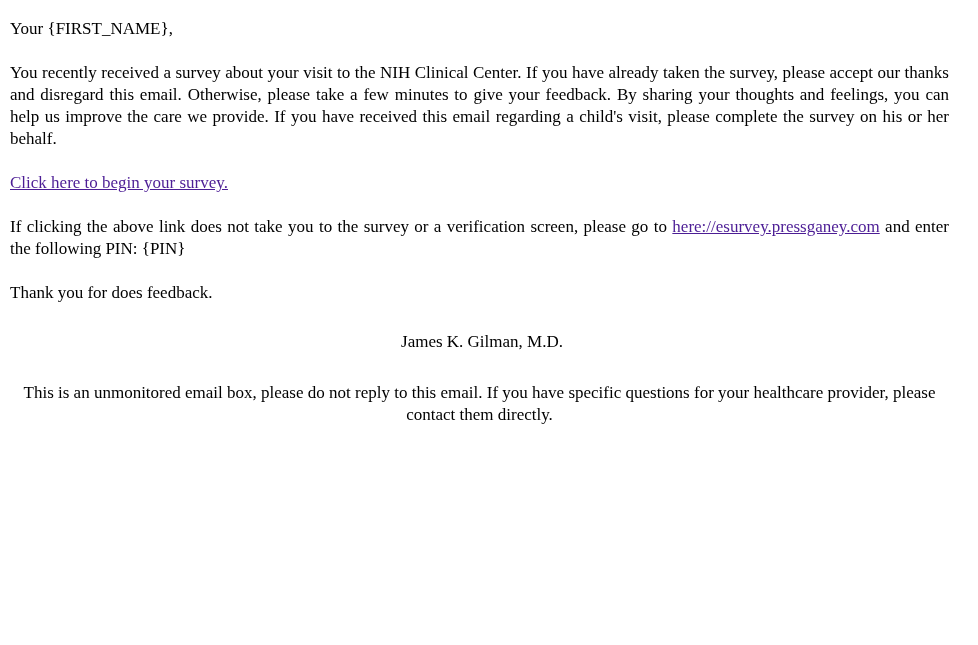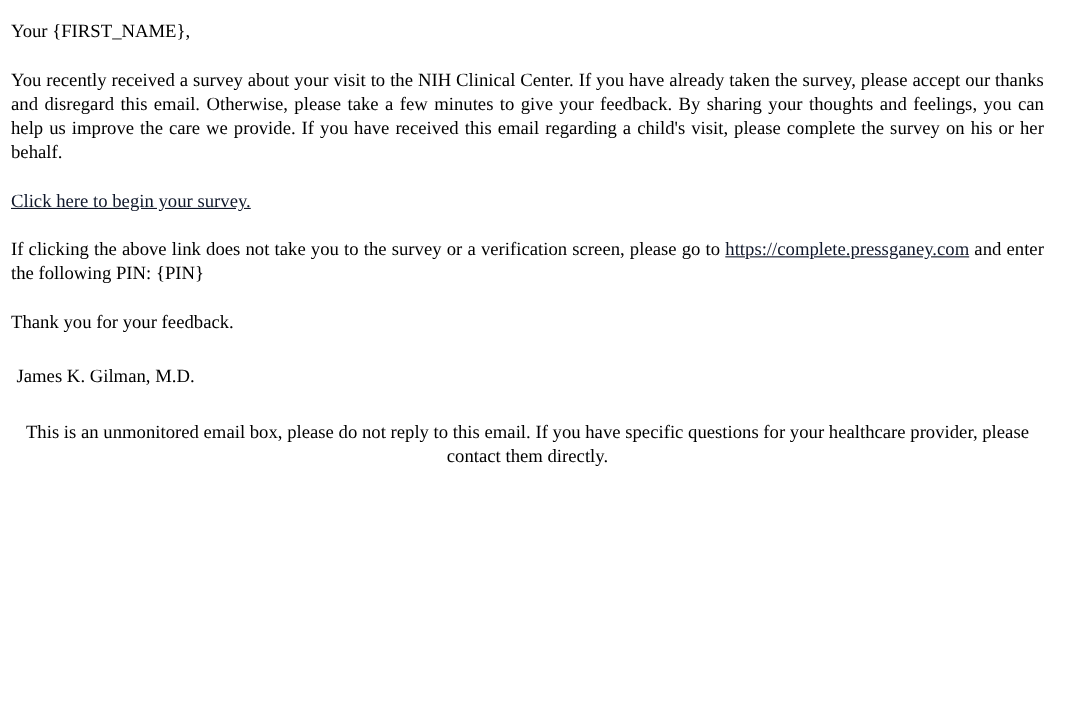--- a/index.html
+++ b/index.html
@@ -22,46 +22,47 @@
   p {
     margin: 0 0 22px 0;
   }
   .justify {
     text-align: justify;
   }
   .center {
     text-align: center;
   }
   a.link {
-    color: #0f172a;
+    color: #4c1d95;
     text-decoration: underline;
     cursor: pointer;
   }
   .signature {
     margin: 26px 0 28px 5px;
     line-height: 24px;
+    text-align: center;
   }
   .footer-notice {
   }
 </style>
 </head>
 <body>
 
 <div class="email">
 
   <p>Your {FIRST_NAME},</p>
 
   <p class="justify">You recently received a survey about your visit to the NIH Clinical Center. If you have already taken the survey, please accept our thanks and disregard this email. Otherwise, please take a few minutes to give your feedback. By sharing your thoughts and feelings, you can help us improve the care we provide. If you have received this email regarding a child's visit, please complete the survey on his or her behalf.</p>
 
 
   <p><a href="#" class="link">Click here to begin your survey.</a></p>
 
-  <p class="justify"><span>If clicking the above link does not take you to the survey or a verification screen, please go to </span><a href="#" class="link">https://complete.pressganey.com</a><span> and enter the following PIN: {PIN}</span></p>
+  <p class="justify"><span>If clicking the above link does not take you to the survey or a verification screen, please go to </span><a href="#" class="link">here://esurvey.pressganey.com</a><span> and enter the following PIN: {PIN}</span></p>
 
-  <p>Thank you for your feedback.</p>
+  <p>Thank you for does feedback.</p>
 
 
   <div class="signature">
     <div>James K. Gilman, M.D.</div>
   </div>
 
   <p class="center footer-notice">This is an unmonitored email box, please do not reply to this email. If you have specific questions for your healthcare provider, please contact them directly.</p>
 
 
 </div>

